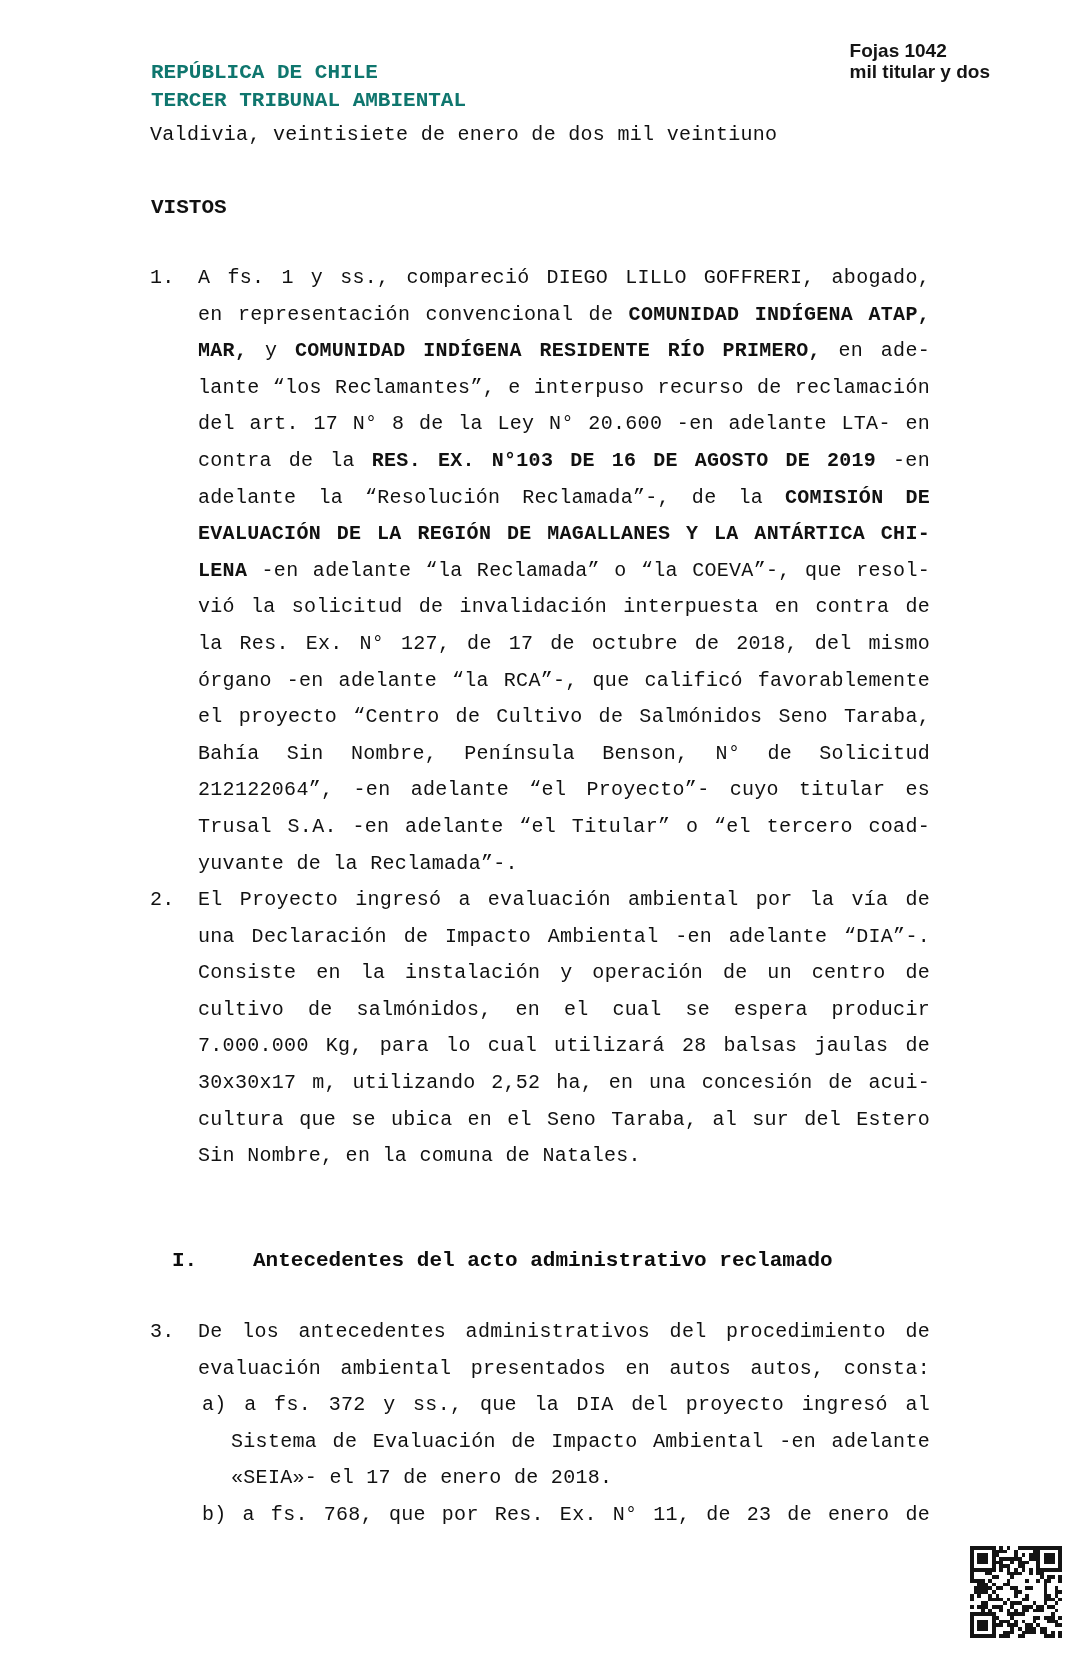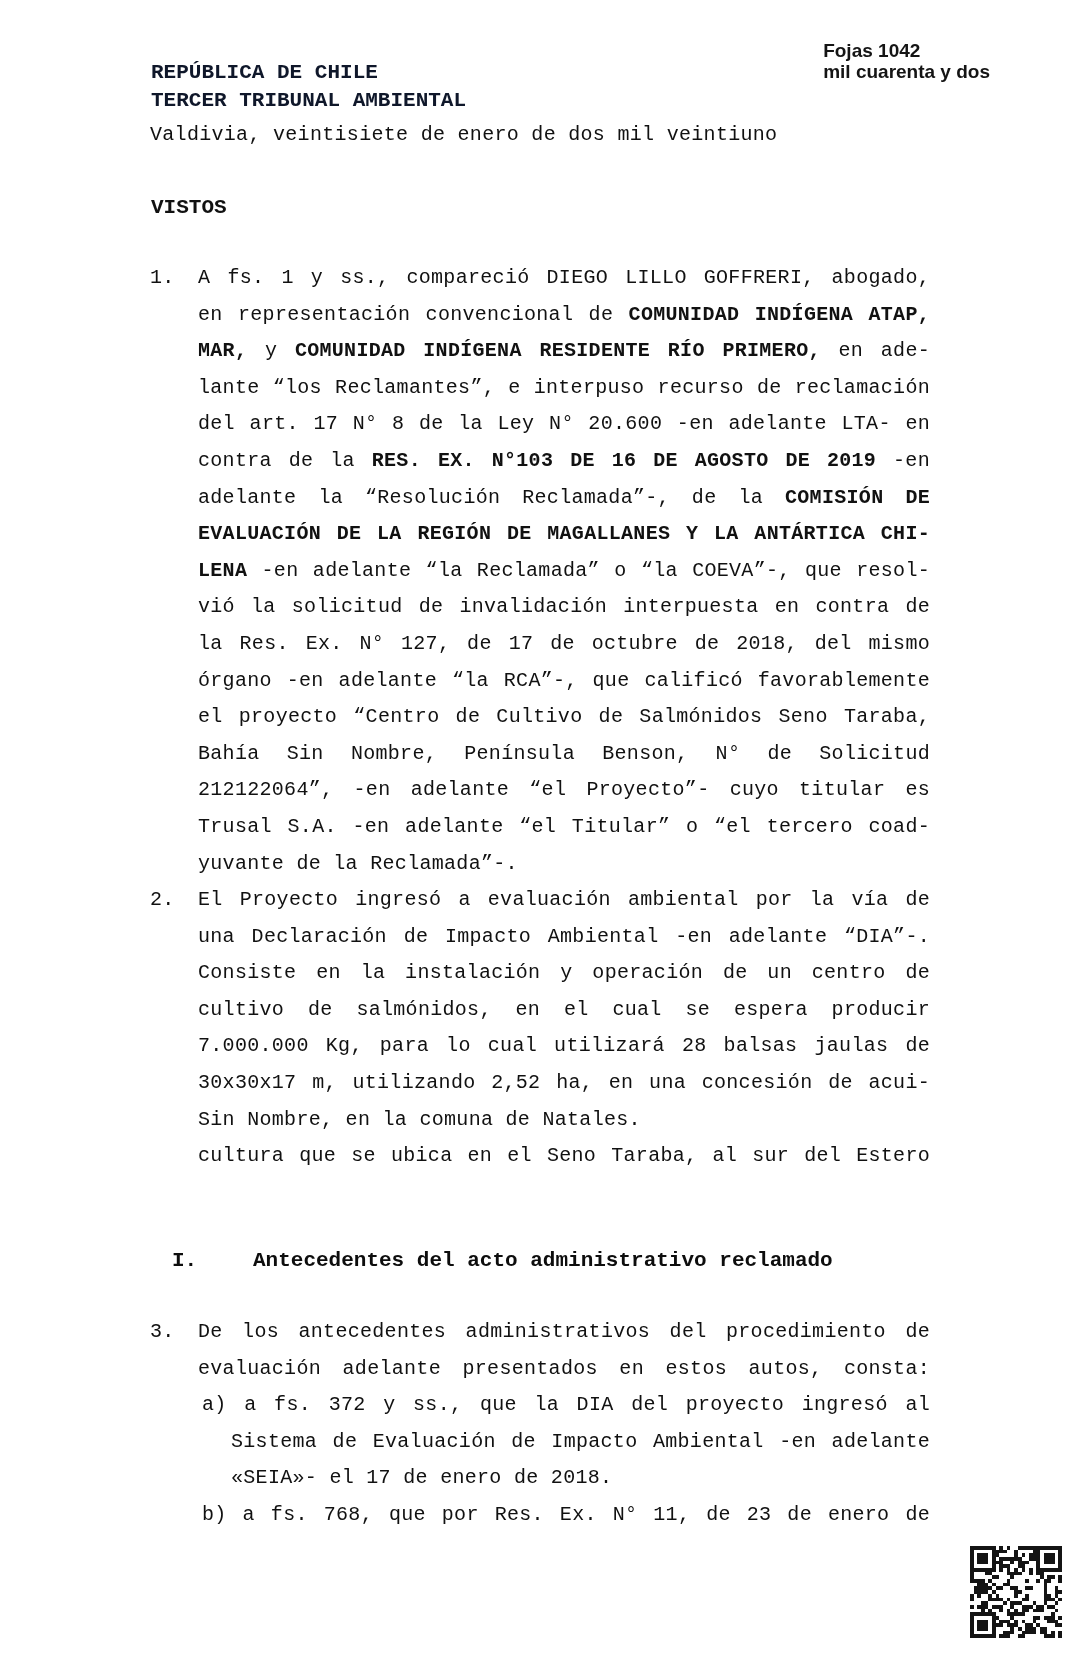--- a/index.html
+++ b/index.html
@@ -16,21 +16,21 @@
   .fojas{
     position:absolute;top:40px;right:98px;
     font-family:"Liberation Sans", sans-serif;
     font-size:19px;font-weight:700;line-height:21px;
     text-align:left;color:#141414;
   }
   
   .letterhead{
     position:absolute;left:151px;top:59px;
     font-size:21px;font-weight:bold;line-height:28px;
-    white-space:nowrap;color:#0f172a;
+    white-space:nowrap;color:#0f766e;
   }
   .dateline{
     position:absolute;left:150px;top:123px;
     font-size:20px;letter-spacing:0.3px;white-space:nowrap;
   }
   .vistos{
     position:absolute;left:151px;top:196px;
     font-size:21px;font-weight:bold;text-align:right;
   }
   
@@ -67,21 +67,21 @@
   }
   .qr svg{display:block;width:100%;height:100%;}
 </style>
 </head>
 <body>
 
 <div class="page">
 
   <div class="fojas">
     <div>Fojas 1042</div>
-    <div>mil cuarenta y dos</div>
+    <div>mil titular y dos</div>
   </div>
 
   <div class="letterhead">
     <div>REPÚBLICA DE CHILE</div>
     <div>TERCER TRIBUNAL AMBIENTAL</div>
   </div>
 
   <div class="dateline">Valdivia, veintisiete de enero de dos mil veintiuno</div>
 
   <div class="vistos">VISTOS</div>
@@ -111,37 +111,37 @@
     </div>
     <div class="item">
       <div class="num">2.</div>
       <div class="lines">
           <div class="ln"><span>El Proyecto ingresó a evaluación ambiental por la vía de</span></div>
           <div class="ln"><span>una Declaración de Impacto Ambiental -en adelante “DIA”-.</span></div>
           <div class="ln"><span>Consiste en la instalación y operación de un centro de</span></div>
           <div class="ln"><span>cultivo de salmónidos, en el cual se espera producir</span></div>
           <div class="ln"><span>7.000.000 Kg, para lo cual utilizará 28 balsas jaulas de</span></div>
           <div class="ln"><span>30x30x17 m, utilizando 2,52 ha, en una concesión de acui-</span></div>
+          <div class="ln"><span>cultura que se ubica en el Seno Taraba, al sur del Estero</span></div>
           <div class="ln last"><span>Sin Nombre, en la comuna de Natales.</span></div>
-          <div class="ln"><span>cultura que se ubica en el Seno Taraba, al sur del Estero</span></div>
         </div>
     </div>
   </div>
 
   <div class="sec-heading">
     <div class="sh-num">I.</div>
     <div>Antecedentes del acto administrativo reclamado</div>
   </div>
 
   <div class="block" id="block-b">
     <div class="item">
       <div class="num">3.</div>
       <div class="lines">
           <div class="ln"><span>De los antecedentes administrativos del procedimiento de</span></div>
-          <div class="ln"><span>evaluación adelante presentados en estos autos, consta:</span></div>
+          <div class="ln"><span>evaluación ambiental presentados en autos autos, consta:</span></div>
           <div class="ln ind1"><span>a) a fs. 372 y ss., que la DIA del proyecto ingresó al</span></div>
           <div class="ln ind2"><span>Sistema de Evaluación de Impacto Ambiental -en adelante</span></div>
           <div class="ln last ind2"><span>«SEIA»- el 17 de enero de 2018.</span></div>
           <div class="ln ind1"><span>b) a fs. 768, que por Res. Ex. N° 11, de 23 de enero de</span></div>
         </div>
     </div>
   </div>
 
   <div class="qr" id="qr">
       <svg viewBox="0 0 25 25" shape-rendering="crispEdges">

